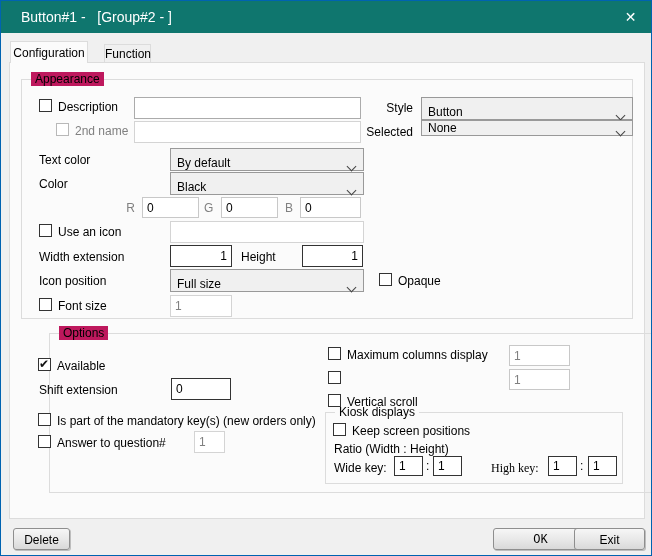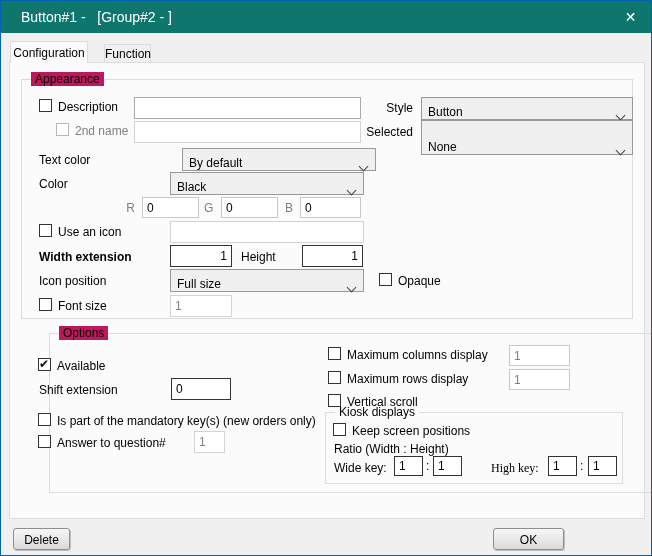--- a/index.html
+++ b/index.html
@@ -74,27 +74,27 @@
   <div class="lbl right" style="left:340px;top:100px;width:72px;">Style</div>
   <div class="dd" style="left:420px;top:96px;width:212px;height:23px;">
     <span>Button</span>
     <span class="chev"></span>
   </div>
 
   <div class="cb dim" style="left:55px;top:122px;"></div>
   <div class="lbl dim" style="left:74px;top:123px;">2nd name</div>
   <input class="tb lite" style="left: 133px; top: 120px; width: 227px; height: 22px;" value="">
   <div class="lbl right" style="left:340px;top:124px;width:72px;">Selected</div>
-  <div class="dd" style="left:420px;top:119px;width:212px;height:35px;">
+  <div class="dd" style="left:420px;top:119px;width:212px;height:16px;">
     <span>None</span>
     <span class="chev"></span>
   </div>
 
   <div class="lbl" style="left:38px;top:152px;">Text color</div>
-  <div class="dd" style="left:181px;top:147px;width:194px;height:23px;">
+  <div class="dd" style="left:169px;top:147px;width:194px;height:23px;">
     <span>By default</span>
     <span class="chev"></span>
   </div>
 
   <div class="lbl" style="left:38px;top:176px;text-align:center;">Color</div>
   <div class="dd" style="left:169px;top:171px;width:194px;height:23px;">
     <span>Black</span>
     <span class="chev"></span>
   </div>
 
@@ -102,21 +102,21 @@
   <input class="tb rgb" style="left: 141px; top: 196px; width: 57px; height: 21px;" value="0">
   <div class="lbl dim" style="left:203px;top:200px;">G</div>
   <input class="tb rgb" style="left: 220px; top: 196px; width: 57px; height: 21px;" value="0">
   <div class="lbl dim" style="left:284px;top:200px;">B</div>
   <input class="tb rgb" style="left: 299px; top: 196px; width: 61px; height: 21px;" value="0">
 
   <div class="cb" style="left:38px;top:223px;"></div>
   <div class="lbl" style="left:57px;top:224px;">Use an icon</div>
   <input class="tb lite" style="left: 169px; top: 220px; width: 194px; height: 22px;" value="">
 
-  <div class="lbl" style="left:38px;top:249px;font-weight:bold;">Width extension</div>
+  <div class="lbl" style="left:38px;top:249px;">Width extension</div>
   <input class="tb dark right" style="left: 169px; top: 244px; width: 62px; height: 22px;" value="1">
   <div class="lbl" style="left:240px;top:249px;">Height</div>
   <input class="tb dark right" style="left: 301px; top: 244px; width: 61px; height: 22px;" value="1">
 
   <div class="lbl" style="left:38px;top:273px;">Icon position</div>
   <div class="dd" style="left:169px;top:268px;width:194px;height:23px;">
     <span>Full size</span>
     <span class="chev"></span>
   </div>
   <div class="cb" style="left:378px;top:272px;"></div>
@@ -141,21 +141,20 @@
 
   <div class="cb" style="left:37px;top:434px;"></div>
   <div class="lbl" style="left:56px;top:435px;">Answer to question#</div>
   <input class="tb lite dim" style="left: 193px; top: 430px; width: 31px; height: 22px;" value="1">
 
   <div class="cb" style="left:327px;top:346px;"></div>
   <div class="lbl" style="left:346px;top:347px;">Maximum columns display</div>
   <input class="tb rgb dim" style="left: 508px; top: 344px; width: 61px; height: 21px;" value="1">
 
   <div class="cb" style="left:327px;top:370px;"></div>
-  <div class="lbl" style="left:346px;top:371px;">Maximum rows display</div>
   <input class="tb rgb dim" style="left: 508px; top: 368px; width: 61px; height: 21px;" value="1">
 
   <div class="cb" style="left:327px;top:393px;"></div>
   <div class="lbl" style="left:346px;top:394px;">Vertical scroll</div>
 
   <div class="groupbox" style="left:324px;top:411px;width:298px;height:72px;">
     <span class="legend" style="background:#fbfbfb;">Kiosk displays</span>
   </div>
   <div class="cb" style="left:332px;top:422px;"></div>
   <div class="lbl" style="left:351px;top:423px;">Keep screen positions</div>
@@ -166,15 +165,16 @@
   <div class="lbl" style="left:425px;top:458px;">:</div>
   <input class="tb dark" style="left: 432px; top: 455px; width: 29px; height: 20px;" value="1">
 
   <div class="lbl" style="left:490px;top:460px;font-family:Liberation Serif, serif;">High key:</div>
   <input class="tb dark" style="left: 547px; top: 455px; width: 29px; height: 20px;" value="1">
   <div class="lbl" style="left:579px;top:458px;">:</div>
   <input class="tb dark" style="left: 587px; top: 455px; width: 29px; height: 20px;" value="1">
 
   <div class="bottom-strip"></div>
   <button class="pushbtn" style="left:12px;top:527px;width:57px;">Delete</button>
-  <button class="pushbtn" style="left:492px;top:527px;width:71px;">OK</button>
+  <button class="pushbtn" style="left:492px;top:527px;width:95px;font-family:Liberation Mono, monospace;">OK</button>
+  <button class="pushbtn" style="left:573px;top:527px;width:71px;">Exit</button>
 
 </div>
 
 </body></html>

